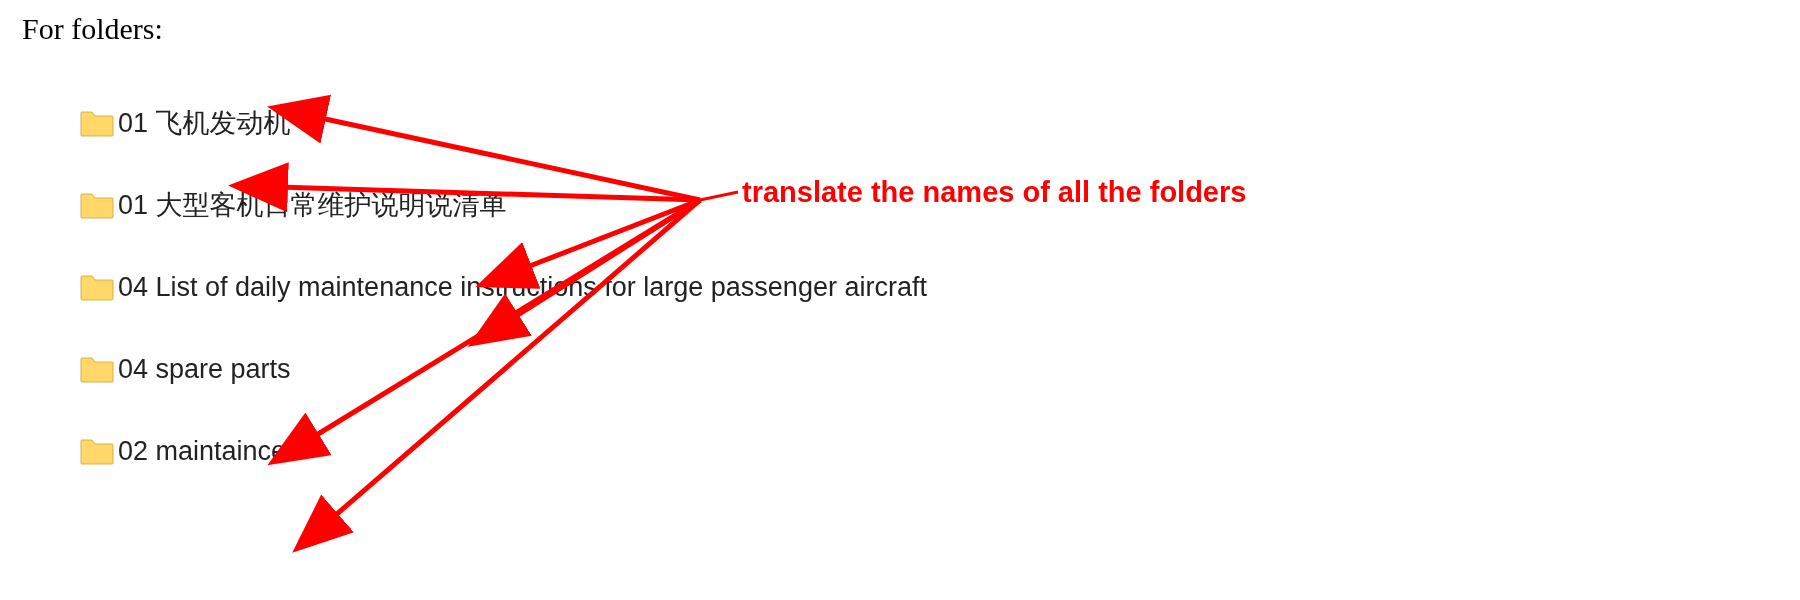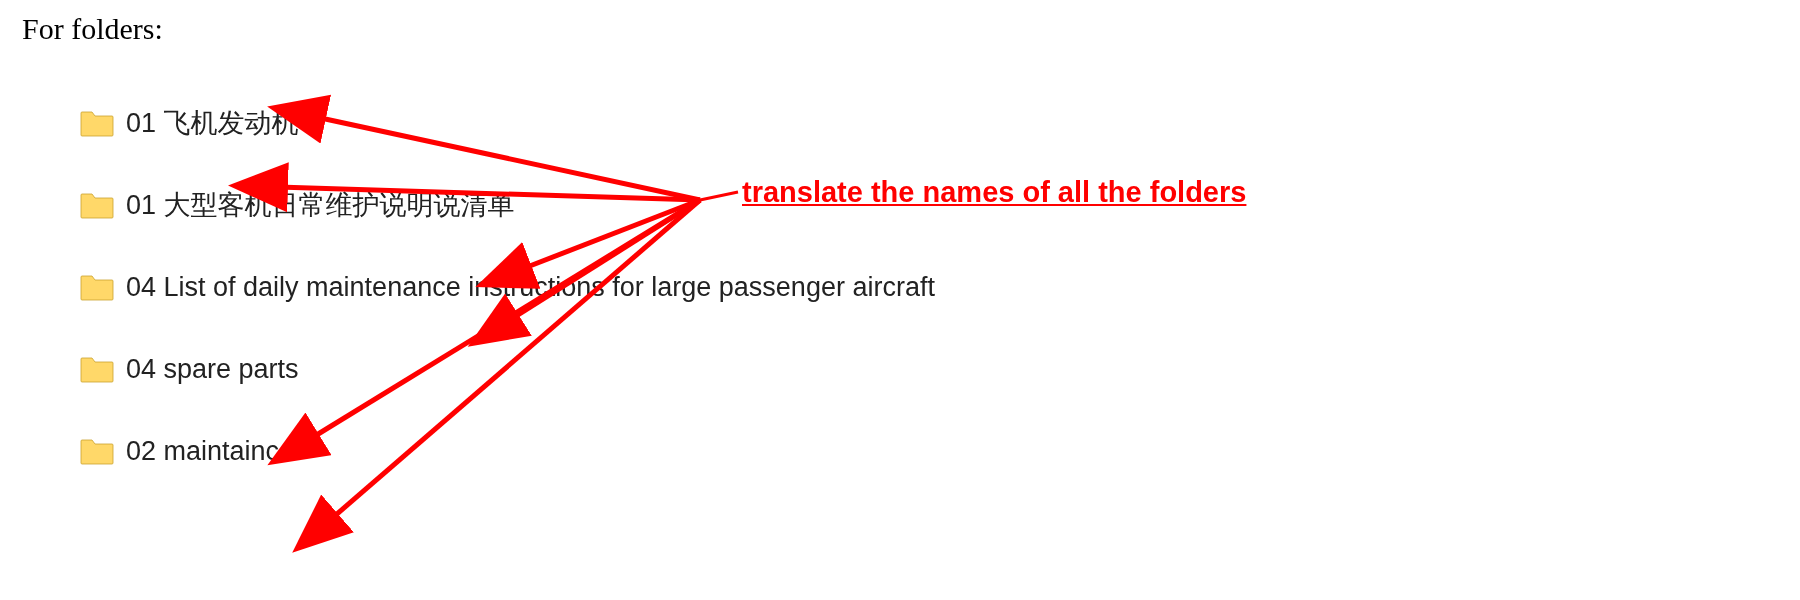--- a/index.html
+++ b/index.html
@@ -22,42 +22,41 @@
     .folder-list {
       position: absolute;
       left: 80px;
       top: 82px;
       width: 1640px;
     }
     .folder-row {
       display: flex;
       align-items: center;
       height: 82px;
-      gap: 12px;
+      gap: 4px;
     }
     .folder-icon {
       width: 34px;
       height: 28px;
       flex: 0 0 auto;
     }
     .folder-label {
       font-size: 27px;
       color: #222;
       white-space: nowrap;
     }
     .annotation {
       position: absolute;
       left: 742px;
       top: 176px;
       font-family: Arial, "Helvetica Neue", sans-serif;
       font-size: 29px;
       font-weight: 700;
       color: #ff0000;
       white-space: nowrap;
-      text-decoration: underline;
     }
     svg.arrows {
       position: absolute;
       left: 0;
       top: 0;
       width: 1800px;
       height: 600px;
       pointer-events: none;
     }
   </style>

